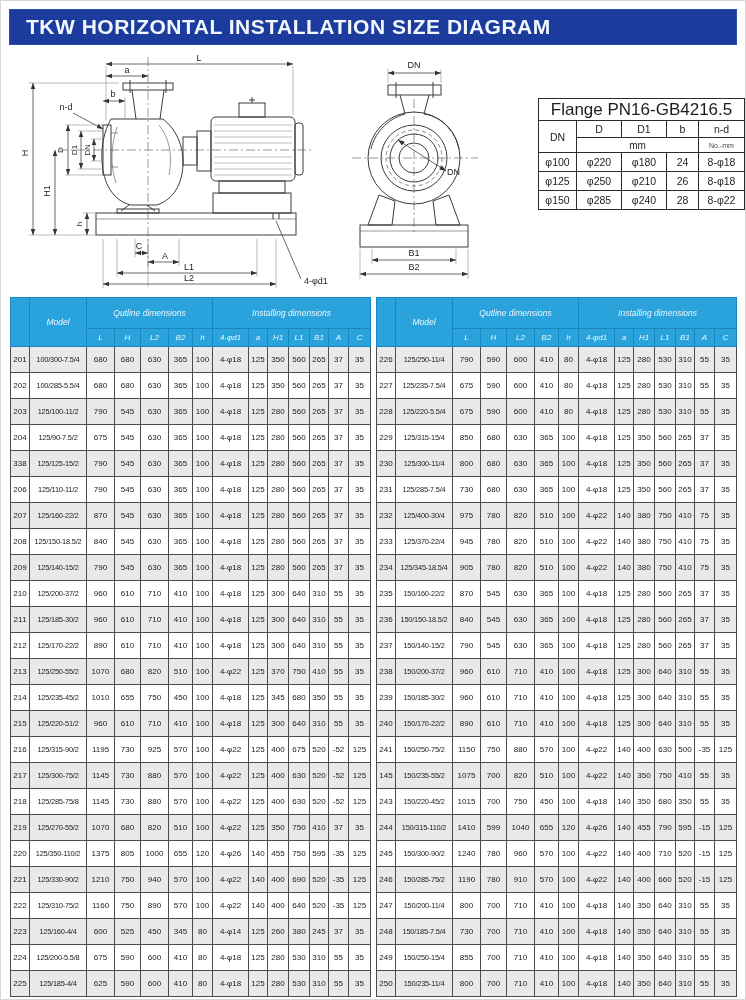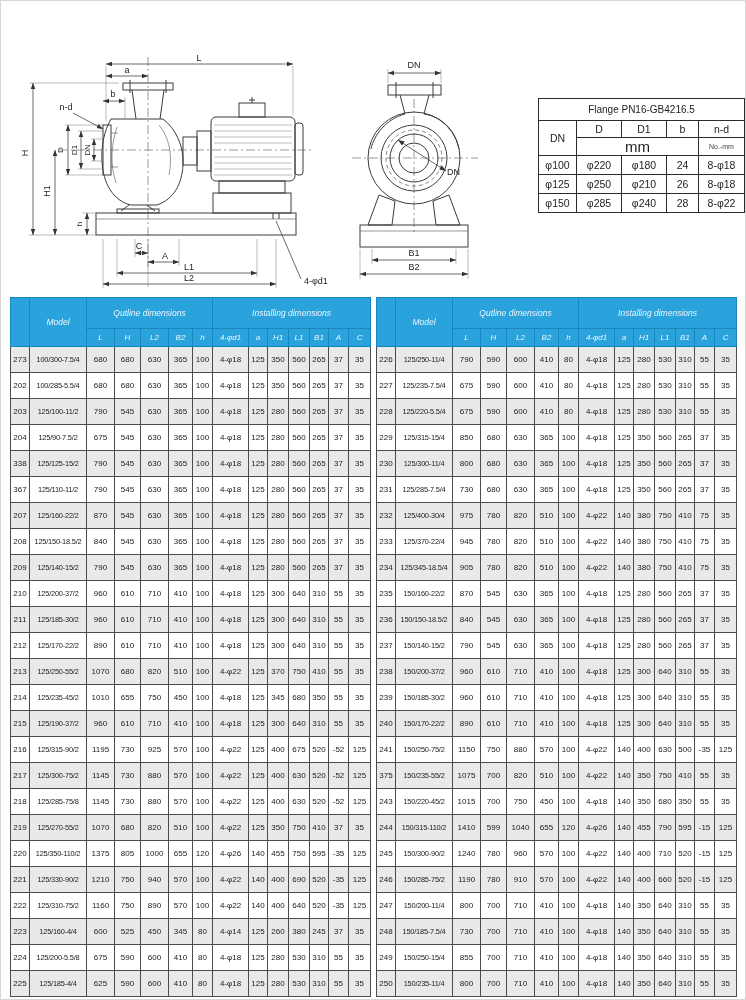--- a/index.html
+++ b/index.html
@@ -28,23 +28,23 @@
   .dim{fill:none;stroke:#444;stroke-width:.8;}
   .ext{fill:none;stroke:#777;stroke-width:.5;}
   .fin{fill:none;stroke:#7a7a7a;stroke-width:.5;}
   svg text{font-family:"Liberation Sans",sans-serif;font-size:9px;fill:#1d1d1d;}
   svg text.sm{font-size:8px;}
 
   
   .flange{position:absolute;left:537px;top:97px;width:206px;border-collapse:collapse;table-layout:fixed;
     background:#fff;}
   .flange th,.flange td{border:1px solid #2b2b2b;text-align:center;color:#1d1d1d;font-weight:normal;padding:0;}
-  .flange .t{font-size:10px;height:21px;}
+  .flange .t{font-size:17px;height:21px;}
   .flange .h1 td{font-size:10.5px;height:16px;}
-  .flange .h2 td{font-size:15px;height:14px;}
+  .flange .h2 td{font-size:10px;height:14px;}
   .flange .h2 td.nd{font-size:7px;color:#444;}
   .flange .d td{font-size:10.5px;height:18px;}
 
   
   .maintbl{position:absolute;top:296px;border-collapse:collapse;table-layout:fixed;width:360px;background:#fff;}
   .maintbl.left{left:9px;}
   .maintbl.right{left:375px;}
   .maintbl thead th{background:var(--header-bg);color:#eaf6fd;border:1px solid var(--header-border);
     font-weight:normal;padding:0;font-style:italic;}
   .maintbl thead tr.g th{height:30px;font-size:8.5px;}
@@ -52,20 +52,23 @@
   .maintbl tbody td{border:1px solid #4c4c4c;height:25px;text-align:center;vertical-align:middle;
     font-size:8px;color:#1a1a1a;padding:0;overflow:hidden;white-space:nowrap;}
   .maintbl tbody td:nth-child(2){font-size:7.4px;letter-spacing:-.2px;}
   .maintbl tbody tr.alt td{background:var(--row-alt);}
 </style>
 </head>
 <body>
 
 <div class="page">
 
+  <div class="banner">
+    <span>TKW  HORIZONTAL INSTALLATION SIZE DIAGRAM</span>
+  </div>
 
   <div class="drawing" style="left:10px;top:52px;">
     <svg width="355" height="242" viewBox="0 0 355 242">
       <defs>
         <marker id="ae" markerWidth="9" markerHeight="8" refX="8" refY="4" orient="auto">
           <path d="M0,1 L8,4 L0,7 z" fill="#333"></path>
         </marker>
         <marker id="as" markerWidth="9" markerHeight="8" refX="1" refY="4" orient="auto">
           <path d="M9,1 L1,4 L9,7 z" fill="#333"></path>
         </marker>
@@ -272,21 +275,21 @@
         <th>a</th>
         <th>H1</th>
         <th>L1</th>
         <th>B1</th>
         <th>A</th>
         <th>C</th>
       </tr>
     </thead>
     <tbody>
         <tr class="alt">
-          <td>273</td>
+          <td>201</td>
           <td>100/300-7.5/4</td>
           <td>680</td>
           <td>680</td>
           <td>630</td>
           <td>365</td>
           <td>100</td>
           <td>4-φ18</td>
           <td>125</td>
           <td>350</td>
           <td>560</td>
@@ -352,21 +355,21 @@
           <td>100</td>
           <td>4-φ18</td>
           <td>125</td>
           <td>280</td>
           <td>560</td>
           <td>265</td>
           <td>37</td>
           <td>35</td>
         </tr>
         <tr>
-          <td>367</td>
+          <td>206</td>
           <td>125/110-11/2</td>
           <td>790</td>
           <td>545</td>
           <td>630</td>
           <td>365</td>
           <td>100</td>
           <td>4-φ18</td>
           <td>125</td>
           <td>280</td>
           <td>560</td>
@@ -497,21 +500,21 @@
           <td>4-φ18</td>
           <td>125</td>
           <td>345</td>
           <td>680</td>
           <td>350</td>
           <td>55</td>
           <td>35</td>
         </tr>
         <tr class="alt">
           <td>215</td>
-          <td>125/190-37/2</td>
+          <td>125/220-51/2</td>
           <td>960</td>
           <td>610</td>
           <td>710</td>
           <td>410</td>
           <td>100</td>
           <td>4-φ18</td>
           <td>125</td>
           <td>300</td>
           <td>640</td>
           <td>310</td>
@@ -971,21 +974,21 @@
           <td>100</td>
           <td>4-φ22</td>
           <td>140</td>
           <td>400</td>
           <td>630</td>
           <td>500</td>
           <td>-35</td>
           <td>125</td>
         </tr>
         <tr class="alt">
-          <td>375</td>
+          <td>145</td>
           <td>150/235-55/2</td>
           <td>1075</td>
           <td>700</td>
           <td>820</td>
           <td>510</td>
           <td>100</td>
           <td>4-φ22</td>
           <td>140</td>
           <td>350</td>
           <td>750</td>

